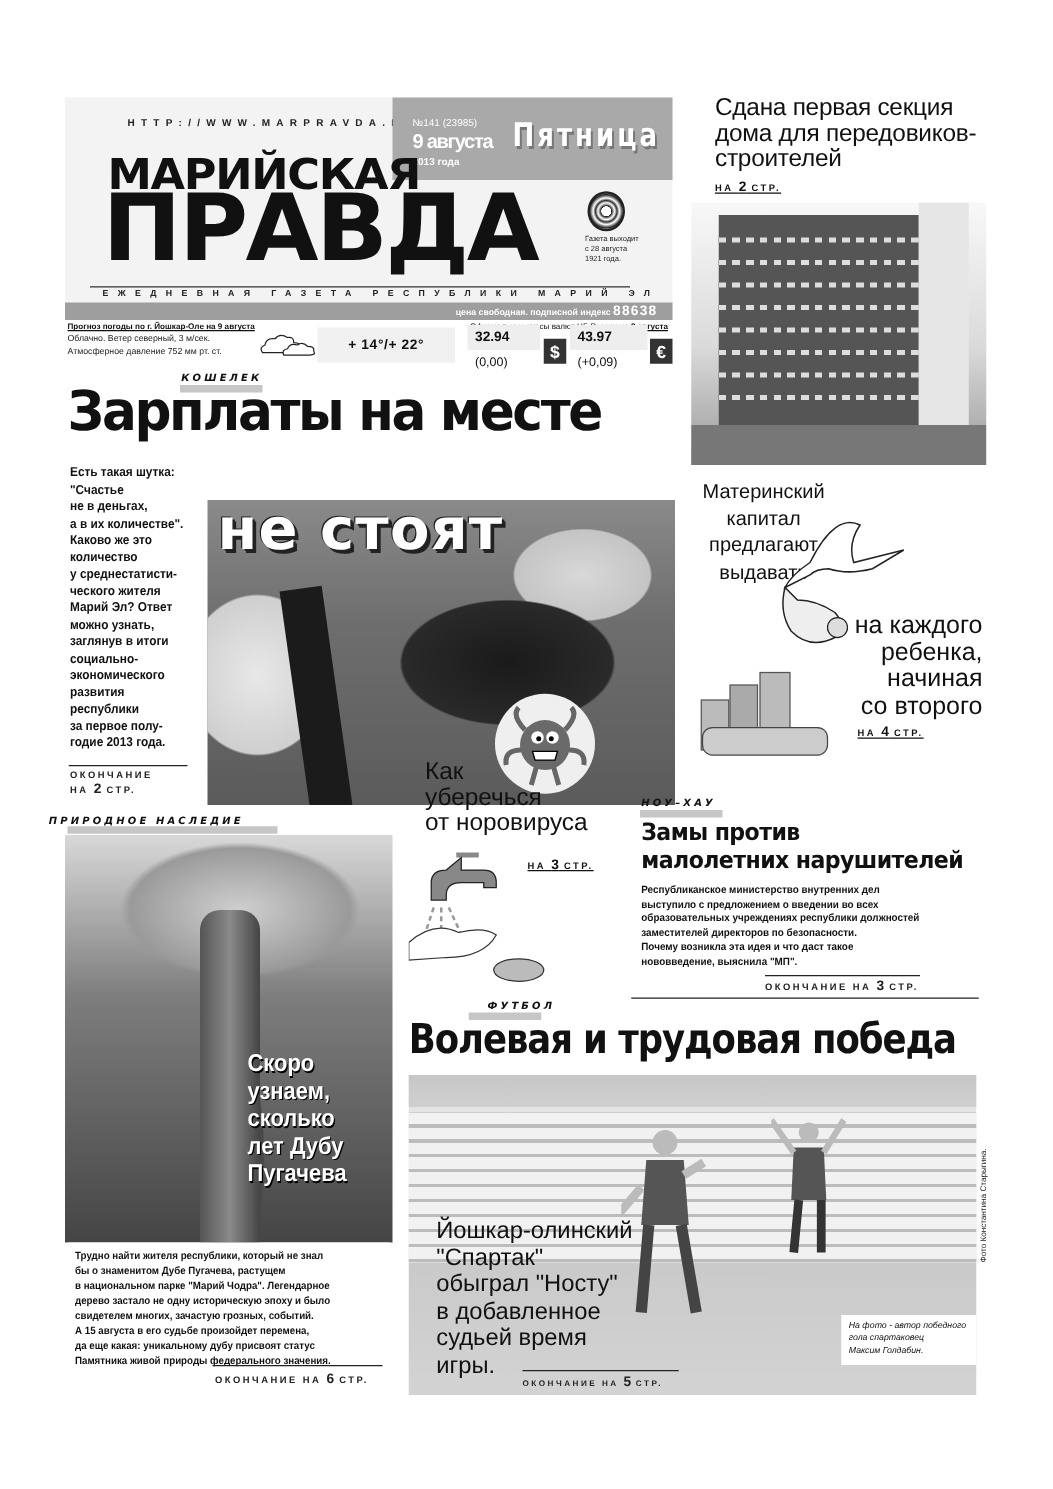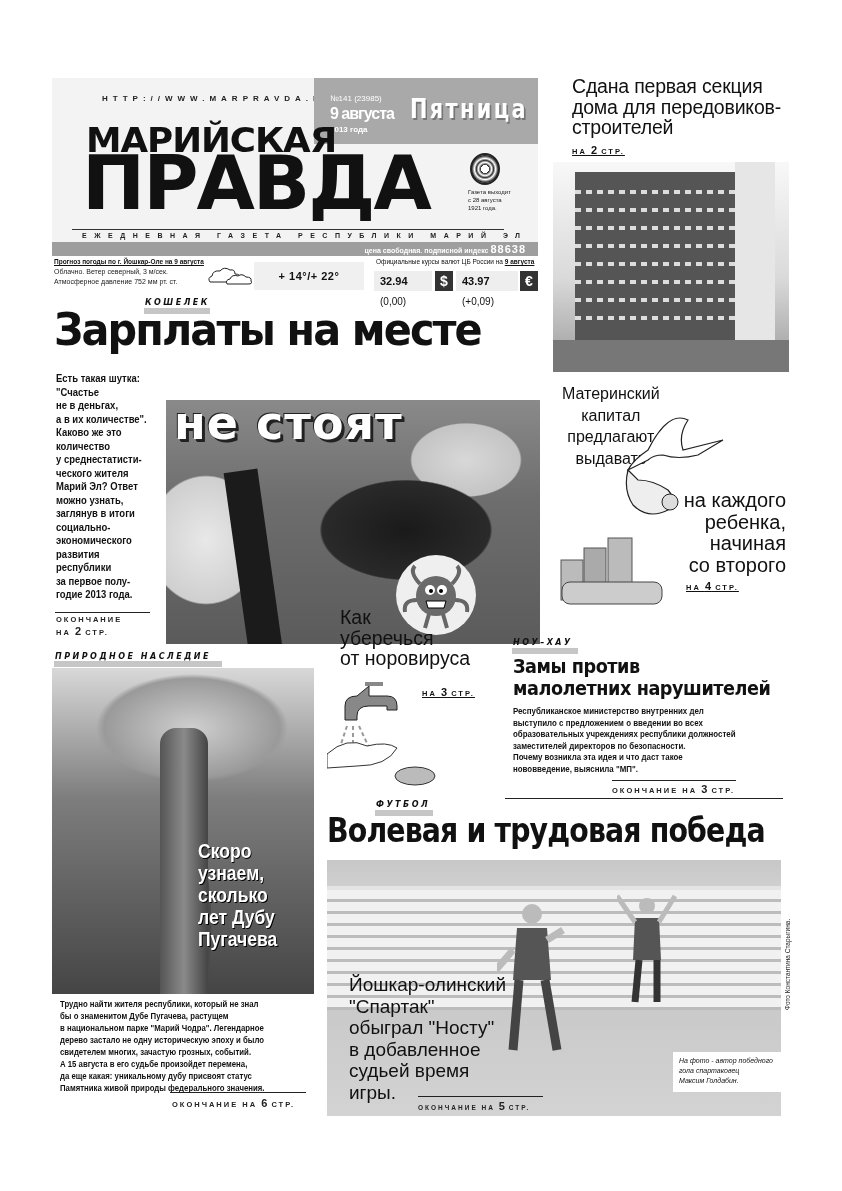--- a/index.html
+++ b/index.html
@@ -26,21 +26,21 @@
   .mh-price { right: 12px; top: 1px; font-size: 7px; color: #fff; font-weight: bold; }
   .mh-price b { font-size: 11px; letter-spacing: 1px; }
 
   
   .weather-title { left: 54px; top: 258px; font-size: 6.5px; font-weight: bold; text-decoration: underline; }
   .weather-line { font-size: 7px; color: #222; left: 54px; }
   .cloud-icon { left: 207px; top: 266px; width: 46px; height: 20px; }
   .temp-box { left: 254px; top: 262px; width: 110px; height: 28px; background: #f0f0f0; font-size: 11px; font-weight: bold; text-align: center; line-height: 28px; letter-spacing: 0.5px; }
   .cur-title { left: 376px; top: 258px; font-size: 6.5px; }
   .cur-title u { font-weight: bold; }
-  .cur-box { top: 271px; height: 20px; background: #eee; font-size: 10px; line-height: 20px; padding-left: 6px; }
+  .cur-box { top: 260px; height: 20px; background: #eee; font-size: 10px; line-height: 20px; padding-left: 6px; }
   .cur-box b { font-size: 11px; }
   .cur-sign { top: 271px; width: 18px; height: 20px; background: #333; color: #fff; font-weight: bold; text-align: center; line-height: 20px; font-size: 14px; }
 
   
   .rubric { font-size: 8px; font-style: italic; font-weight: bold; letter-spacing: 2.5px; color: #111; font-family: "DejaVu Sans", sans-serif; }
   .rubric-bar { height: 6px; background: #c6c6c6; }
 
   
   .hl-zarplaty { left: 54px; top: 308px; font-size: 44px; font-weight: 900; font-family: "DejaVu Sans", sans-serif; letter-spacing: -2px; transform: scaleX(0.94); transform-origin: left; line-height: 1; }
   .wallet-photo { left: 166px; top: 364px; width: 374px; height: 244px; background:
@@ -243,21 +243,21 @@
 <div class="abs zamy-lead">Республиканское министерство внутренних дел
 выступило с предложением о введении во всех
 образовательных учреждениях республики должностей
 заместителей директоров по безопасности.
 Почему возникла эта идея и что даст такое
 нововведение, выяснила "МП".</div>
 <div class="abs cont-rule" style="left:612px; top:780px; width:124px;"></div>
 <div class="abs cont-text" style="left:612px; top:783px;"><span>ОКОНЧАНИЕ НА </span><b>3</b><span> СТР.</span></div>
 <div class="abs cont-rule" style="left:505px; top:798px; width:278px;"></div>
 
-<div class="abs rubric" style="left:55px; top:652px;">ПРИРОДНОЕ НАСЛЕДИЕ</div>
+<div class="abs rubric" style="left:39px; top:652px;">ПРИРОДНОЕ НАСЛЕДИЕ</div>
 <div class="abs rubric-bar" style="left:54px; top:661px; width:168px;"></div>
 <div class="abs oak-photo">
   <div class="abs oak-trunk"></div>
 </div>
 <div class="abs oak-title">Скоро
 узнаем,
 сколько
 лет Дубу
 Пугачева</div>
 <div class="abs oak-box"></div>
@@ -265,21 +265,21 @@
 бы о знаменитом Дубе Пугачева, растущем
 в национальном парке "Марий Чодра". Легендарное
 дерево застало не одну историческую эпоху и было
 свидетелем многих, зачастую грозных, событий.
 А 15 августа в его судьбе произойдет перемена,
 да еще какая: уникальному дубу присвоят статус
 Памятника живой природы федерального значения.</div>
 <div class="abs cont-rule" style="left:170px; top:1092px; width:136px;"></div>
 <div class="abs cont-text" style="left:172px; top:1097px;"><span>ОКОНЧАНИЕ НА </span><b>6</b><span> СТР.</span></div>
 
-<div class="abs rubric" style="left:376px; top:800px;">ФУТБОЛ</div>
+<div class="abs rubric" style="left:390px; top:800px;">ФУТБОЛ</div>
 <div class="abs rubric-bar" style="left:375px; top:810px; width:58px;"></div>
 <div class="abs volevaya-title">Волевая и трудовая победа</div>
 
 <div class="abs football-photo">
   <svg class="abs player1" viewBox="0 0 70 160">
     <circle cx="35" cy="14" r="10" fill="#bbb"></circle>
     <path d="M20 28 L50 28 L54 80 L16 80 Z" fill="#555"></path>
     <path d="M16 50 L-20 92 M50 40 L66 30" stroke="#bbb" stroke-width="7"></path>
     <path d="M22 80 L16 150 M48 80 L60 150" stroke="#444" stroke-width="9"></path>
   </svg>

